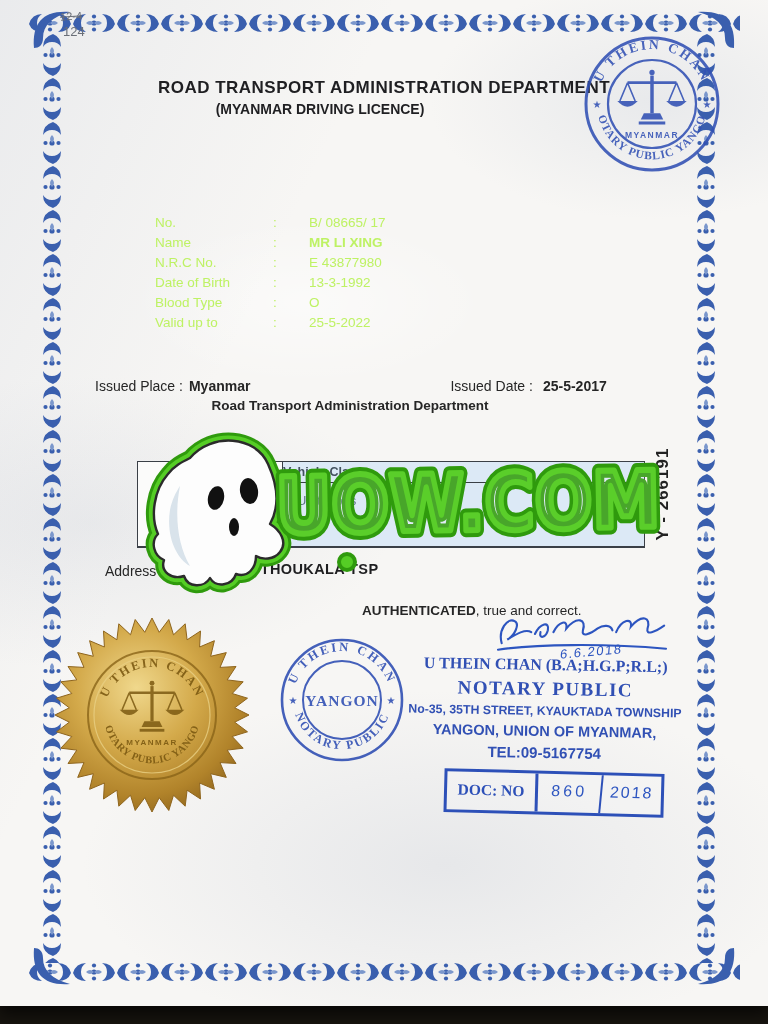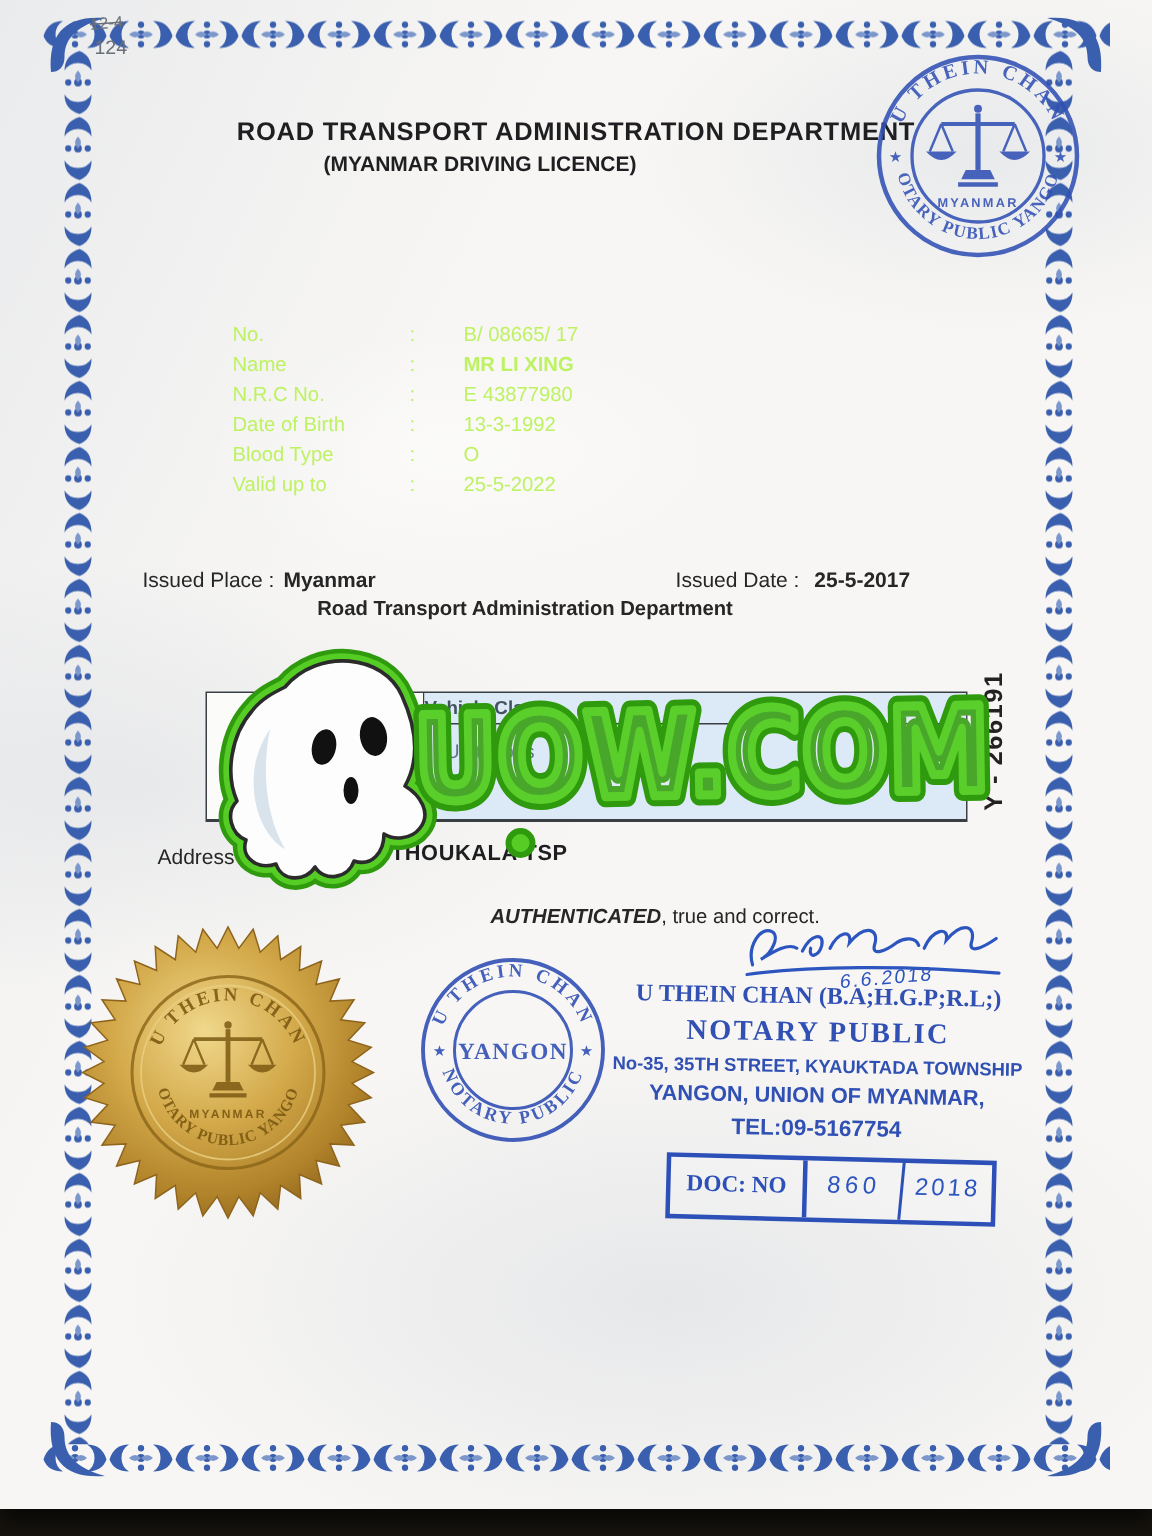--- a/index.html
+++ b/index.html
@@ -28,21 +28,21 @@
   .dept{left:90px;top:398px;width:520px;text-align:center;font-size:13.5px;font-weight:bold;color:#262626;}
   .vtable{left:137px;top:461px;width:506px;height:84px;border:1.5px solid #3a3f46;display:flex;border-bottom-width:2.5px;}
   .vt-left{width:144px;border-right:1.3px solid #3a3f46;background:#fbfbfa;}
   .vt-right{flex:1;background:#dce9f6;display:flex;flex-direction:column;}
   .vt-head{height:20px;line-height:20px;text-align:left;font-size:12.5px;font-weight:bold;color:#44525f;border-bottom:1.2px solid #3a3f46;}
   .vt-body{flex:1;padding:8px 0 0 14px;font-size:13px;color:#5d7286;line-height:19px;}
   .serial{left:583px;top:484px;width:160px;text-align:center;transform:rotate(-90deg);font-size:17px;font-weight:bold;letter-spacing:1px;color:#222;}
   .addr{left:105px;top:563px;font-size:14px;color:#262626;}
   .addrval{left:228px;top:561px;font-size:14.5px;font-weight:bold;letter-spacing:.4px;color:#1e1e20;}
   .auth{left:327px;top:603px;font-size:13.5px;color:#262626;}
-  .auth b{font-style:italic;}
+  .auth b{margin-left:35px;}
   .notary{left:405px;top:654px;width:280px;text-align:center;color:#3150b4;transform:rotate(1deg);}
   .n1{font-family:"Liberation Serif",serif;font-size:16px;font-weight:bold;line-height:22px;white-space:nowrap;}
   .n2{font-family:"Liberation Serif",serif;font-size:19px;font-weight:bold;letter-spacing:1.5px;line-height:26px;}
   .n3{font-size:12.3px;font-weight:bold;line-height:19px;white-space:nowrap;}
   .n4{font-size:14.5px;font-weight:bold;line-height:21px;}
   .n5{font-size:15px;font-weight:bold;line-height:21px;}
   .docbox{left:444px;top:771px;width:214px;height:38px;border:3px solid #2d50b8;display:flex;transform:rotate(1.5deg);color:#2d50b8;background:rgba(255,255,255,.2);}
   .doclabel{width:88px;border-right:3px solid #2d50b8;font-family:"Liberation Serif",serif;font-weight:bold;font-size:15.5px;line-height:36px;text-align:center;}
   .docnum{width:62px;border-right:2.5px solid #2d50b8;font-size:16px;line-height:34px;text-align:center;letter-spacing:3px;transform:skewX(-4deg);color:#2d55c0;}
   .docyear{flex:1;font-size:16px;line-height:34px;text-align:center;letter-spacing:2px;transform:skewX(-4deg);color:#2d55c0;}

